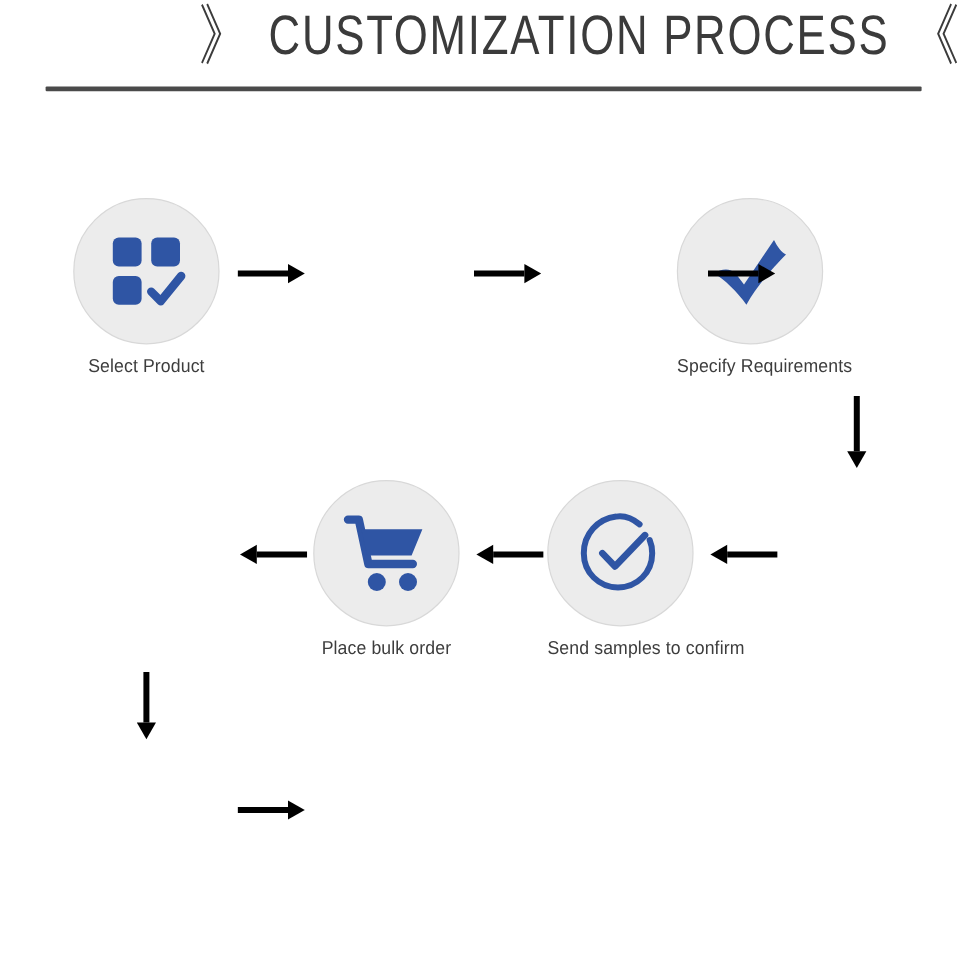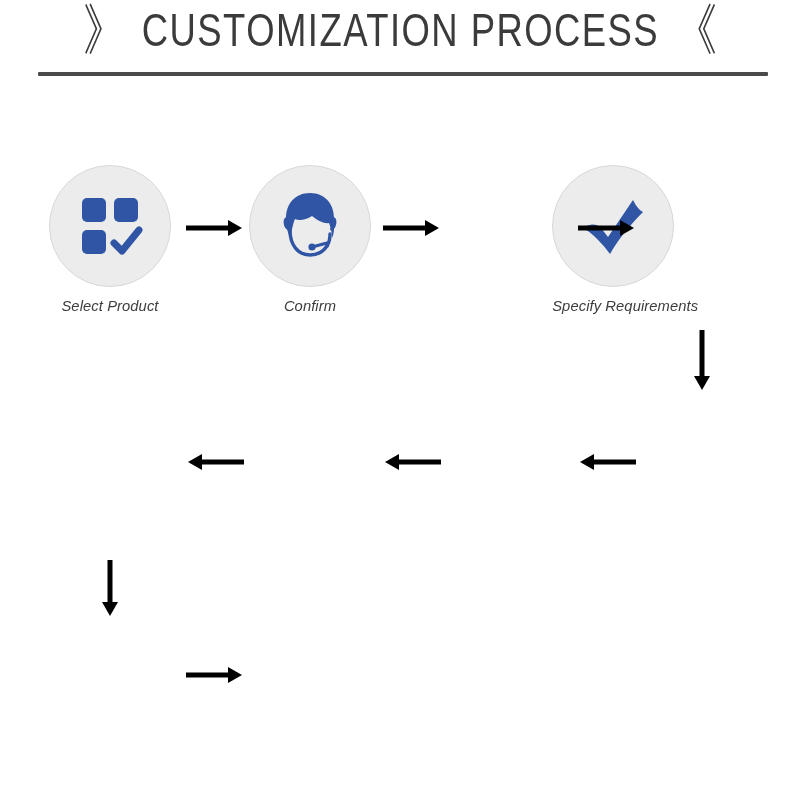--- a/index.html
+++ b/index.html
@@ -21,21 +21,21 @@
     left: 0;
     top: 0;
     width: 800px;
     height: 95px;
   }
   #title-row {
     position: absolute;
     left: 0;
     top: 8px;
     width: 800px;
-    text-align: center;
+    text-align: right;
     white-space: nowrap;
   }
   .title-chevron {
     display: inline-block;
     font-size: 44px;
     line-height: 1;
     color: #3b3b3b;
     vertical-align: middle;
     font-weight: 400;
     transform: scaleY(1.28);
@@ -57,25 +57,24 @@
     top: 72px;
     width: 730px;
     height: 4px;
     background: #4a4a4a;
     border-radius: 1px;
   }
 
   
   #flow {
     position: absolute;
-    left: 0;
+    left: 12px;
     top: 0;
     width: 684px;
     height: 800px;
-    font-style: italic;
   }
 
   .node {
     position: absolute;
     width: 128px;
     margin-left: -64px;   
   }
   .bubble {
     width: 122px;
     height: 122px;
@@ -133,38 +132,20 @@
     <div class="node-label">Select Product</div>
   </div>
 
   <div class="arrow" style="left:186px; top:218px;">
     <svg width="58" height="20" viewBox="0 0 58 20">
       <line x1="0" y1="10" x2="42" y2="10" stroke="#000" stroke-width="5"></line>
       <path d="M42 2 L56 10 L42 18 Z" fill="#000"></path>
     </svg>
   </div>
 
-  <div class="node" style="left:310px; top:165px;">
-    <div class="bubble">
-      <svg width="78" height="78" viewBox="0 0 78 78">
-
-        <path d="M39 6 C24 6 15 17 15 31 C15 38 16 45 19 50 C21 44 22 36 24 32
-                 C28 34 35 33 41 29 C47 34 54 37 58 36 C60 41 61 46 61 51
-                 C64 45 63 37 63 31 C63 17 54 6 39 6 Z" fill="#2f55a4"></path>
-        <path d="M16 30 C13 30 12 34 13 38 C14 42 17 44 19 43 Z" fill="#2f55a4"></path>
-        <path d="M62 30 C65 30 66 34 65 38 C64 42 61 44 59 43 Z" fill="#2f55a4"></path>
-
-        <path d="M19 43 C19 58 27 68 39 68 C46 68 52 65 56 59" fill="none" stroke="#2f55a4" stroke-width="3.4" stroke-linecap="round"></path>
-        <path d="M56 59 C58 56 59 52 59 47" fill="none" stroke="#2f55a4" stroke-width="3.4" stroke-linecap="round"></path>
-        <circle cx="41" cy="60" r="3.6" fill="#2f55a4"></circle>
-        <path d="M41 60 L56 56" fill="none" stroke="#2f55a4" stroke-width="3.2" stroke-linecap="round"></path>
-      </svg>
-    </div>
-    <div class="node-label">Confirm</div>
-  </div>
 
   <div class="arrow" style="left:383px; top:218px;">
     <svg width="58" height="20" viewBox="0 0 58 20">
       <line x1="0" y1="10" x2="42" y2="10" stroke="#000" stroke-width="5"></line>
       <path d="M42 2 L56 10 L42 18 Z" fill="#000"></path>
     </svg>
   </div>
 
   <div class="node" style="left:505px; top:165px;margin-left:44px;">
     <div class="bubble">
@@ -192,28 +173,50 @@
   </div>
 
 
   <div class="arrow" style="left:578px; top:452px;">
     <svg width="58" height="20" viewBox="0 0 58 20">
       <line x1="16" y1="10" x2="58" y2="10" stroke="#000" stroke-width="5"></line>
       <path d="M16 2 L2 10 L16 18 Z" fill="#000"></path>
     </svg>
   </div>
 
+  <div class="node" style="left:505px; top:400px;">
+    <div class="bubble">
+      <svg width="74" height="74" viewBox="0 0 74 74">
+        <path d="M53 13 C47 8 40 5.5 33.5 6.5 C18 8.5 6.5 21 6.5 37
+                 C6.5 53 19 65.5 35 65.5 C51 65.5 63.5 53 63.5 37
+                 C63.5 33 62.8 29.3 61.4 26" fill="none" stroke="#2f55a4" stroke-width="5" stroke-linecap="round"></path>
+        <path d="M22 37 L32.5 48 L57.5 22" fill="none" stroke="#2f55a4" stroke-width="5.6" stroke-linecap="round" stroke-linejoin="round"></path>
+      </svg>
+    </div>
+    <div class="node-label">Send samples to confirm</div>
+  </div>
 
   <div class="arrow" style="left:383px; top:452px;">
     <svg width="58" height="20" viewBox="0 0 58 20">
       <line x1="16" y1="10" x2="58" y2="10" stroke="#000" stroke-width="5"></line>
       <path d="M16 2 L2 10 L16 18 Z" fill="#000"></path>
     </svg>
   </div>
 
+  <div class="node" style="left:310px; top:400px;">
+    <div class="bubble">
+      <svg width="76" height="70" viewBox="0 0 76 70">
+        <path d="M6 7 L15 7 L23 44 L60 44" fill="none" stroke="#2f55a4" stroke-width="7" stroke-linecap="round" stroke-linejoin="round"></path>
+        <path d="M17 15 L68 15 L59 37 L22 37 Z" fill="#2f55a4"></path>
+        <circle cx="30" cy="59" r="7.5" fill="#2f55a4"></circle>
+        <circle cx="56" cy="59" r="7.5" fill="#2f55a4"></circle>
+      </svg>
+    </div>
+    <div class="node-label">Place bulk order</div>
+  </div>
 
   <div class="arrow" style="left:186px; top:452px;">
     <svg width="58" height="20" viewBox="0 0 58 20">
       <line x1="16" y1="10" x2="58" y2="10" stroke="#000" stroke-width="5"></line>
       <path d="M16 2 L2 10 L16 18 Z" fill="#000"></path>
     </svg>
   </div>
 
 
   <div class="arrow" style="left:100px; top:560px;">

